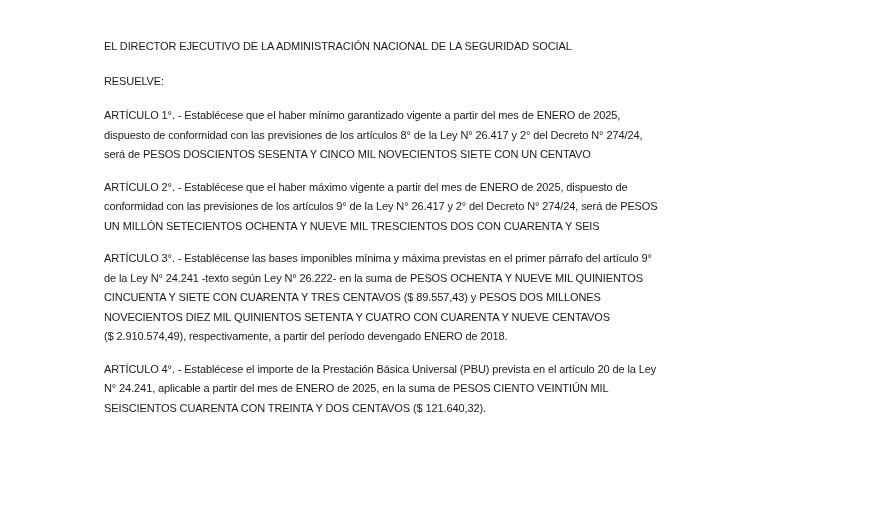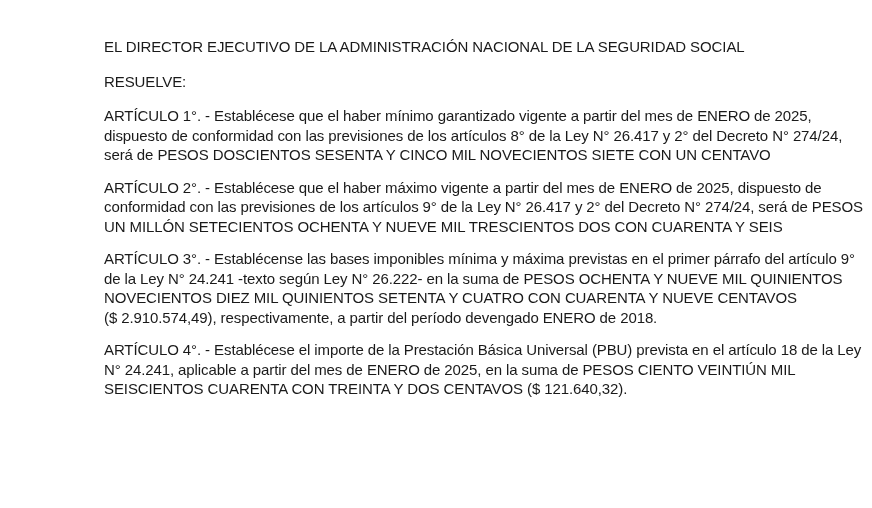--- a/index.html
+++ b/index.html
@@ -13,21 +13,21 @@
       overflow: hidden;
       position: relative;
       font-family: "Liberation Sans", sans-serif;
       color: #1a1a1a;
     }
     .page {
       position: absolute;
       left: 104px;
       top: 37px;
       width: 700px;
-      font-size: 15px;
+      font-size: 11px;
       line-height: 19.5px;
       letter-spacing: -0.1px;
     }
     .line {
       display: block;
       white-space: nowrap;
     }
     .header {
       margin-bottom: 15px;
     }
@@ -53,22 +53,23 @@
 
   <div class="article">
     <span class="line">ARTÍCULO 2°. - Establécese que el haber máximo vigente a partir del mes de ENERO de 2025, dispuesto de</span>
     <span class="line">conformidad con las previsiones de los artículos 9° de la Ley N° 26.417 y 2° del Decreto N° 274/24, será de PESOS</span>
     <span class="line">UN MILLÓN SETECIENTOS OCHENTA Y NUEVE MIL TRESCIENTOS DOS CON CUARENTA Y SEIS</span>
   </div>
 
   <div class="article">
     <span class="line">ARTÍCULO 3°. - Establécense las bases imponibles mínima y máxima previstas en el primer párrafo del artículo 9°</span>
     <span class="line">de la Ley N° 24.241 -texto según Ley N° 26.222- en la suma de PESOS OCHENTA Y NUEVE MIL QUINIENTOS</span>
+    <span class="line">CINCUENTA Y SIETE CON CUARENTA Y TRES CENTAVOS ($ 89.557,43) y PESOS DOS MILLONES</span>
     <span class="line">NOVECIENTOS DIEZ MIL QUINIENTOS SETENTA Y CUATRO CON CUARENTA Y NUEVE CENTAVOS</span>
     <span class="line">($ 2.910.574,49), respectivamente, a partir del período devengado ENERO de 2018.</span>
   </div>
 
   <div class="article">
-    <span class="line">ARTÍCULO 4°. - Establécese el importe de la Prestación Básica Universal (PBU) prevista en el artículo 18 de la Ley</span>
+    <span class="line">ARTÍCULO 4°. - Establécese el importe de la Prestación Básica Universal (PBU) prevista en el artículo 20 de la Ley</span>
     <span class="line">N° 24.241, aplicable a partir del mes de ENERO de 2025, en la suma de PESOS CIENTO VEINTIÚN MIL</span>
     <span class="line">SEISCIENTOS CUARENTA CON TREINTA Y DOS CENTAVOS ($ 121.640,32).</span>
   </div>
 </div>
 
 </body></html>

